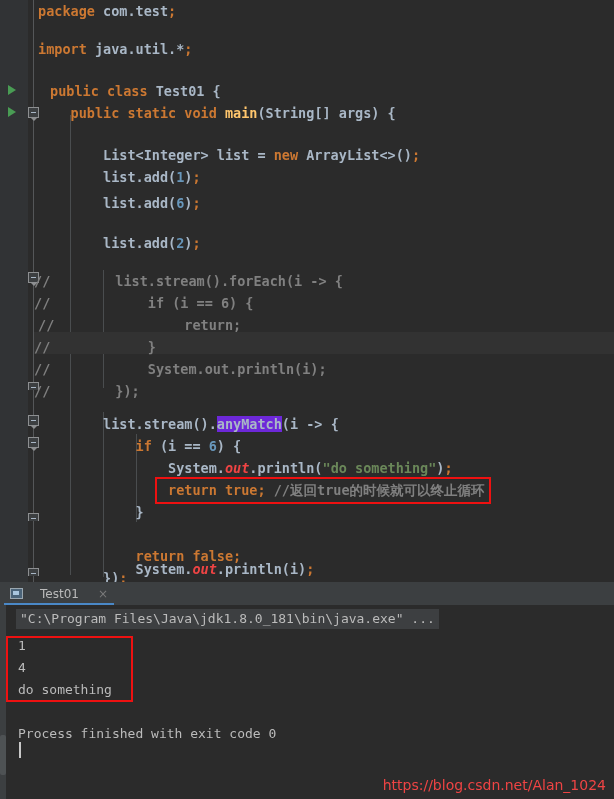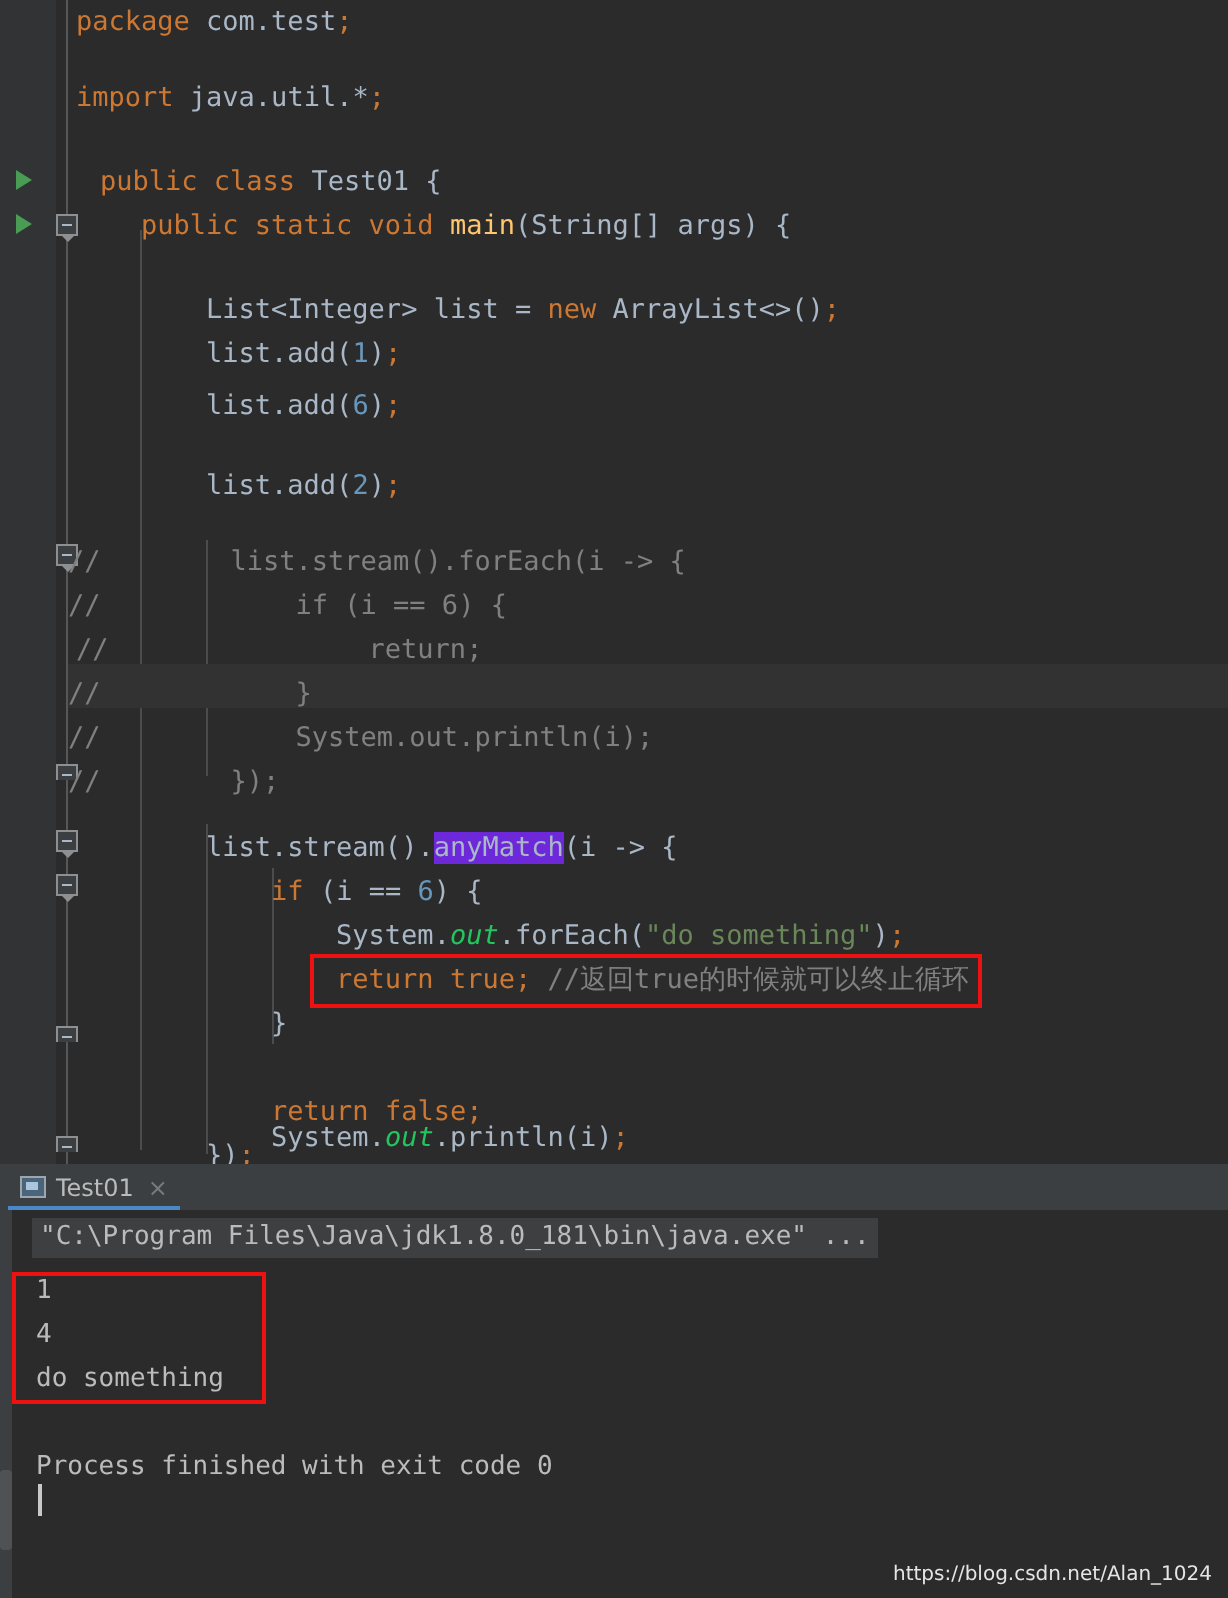--- a/index.html
+++ b/index.html
@@ -38,21 +38,21 @@
   }
   .indent-guide {
     position: absolute;
     width: 1px;
     background: #4a4d4f;
   }
 
   .code-area {
     position: absolute;
     left: 0; top: 0;
-    width: 614px; height: 712px;
+    width: 614px; height: 712px; font-weight: bold;
   }
   .line {
     position: absolute;
     left: 0;
     height: 22px;
     line-height: 22px;
     font-size: 13.5px;
     white-space: pre;
     color: #a9b7c6;
   }
@@ -101,21 +101,21 @@
     height: 8px;
     border-bottom: none;
   }
 
   
   .kw   { color: #cc7832; }          
   .id   { color: #a9b7c6; }          
   .mth  { color: #ffc66d; }          
   .num  { color: #6897bb; }          
   .str  { color: #6a8759; }          
-  .fld  { color: #22c55e; font-style: italic; }  
+  .fld  { color: #ef4444; font-style: italic; }  
   .cmt  { color: #808080; }          
   .hl   { background: #6d28d9; }     
   .cn   { color: #808080; font-family: "DejaVu Sans", sans-serif; }
 
   
   .redbox {
     position: absolute;
     border: 2px solid #ee1111;
     box-sizing: border-box;
     pointer-events: none;
@@ -133,21 +133,21 @@
     left: 0; top: 0;
     width: 614px; height: 23px;
     background: #3c3f41;
   }
   .console-tab {
     position: absolute;
     left: 4px; top: 0;
     height: 23px;
     display: flex;
     align-items: center;
-    gap: 5px;
+    gap: 17px;
     padding: 0 6px;
     color: #bbbbbb;
     font-family: "DejaVu Sans", "Liberation Sans", sans-serif;
     font-size: 12px;
   }
   .console-tab .underline {
     position: absolute;
     left: 0; bottom: 0;
     width: 100%; height: 2px;
     background: #4a88c7;
@@ -215,22 +215,22 @@
   }
   .console-caret {
     position: absolute;
     left: 13px; top: 137px;
     width: 2px; height: 16px;
     background: #c8c8c8;
   }
   .watermark {
     position: absolute;
     right: 8px; bottom: 6px;
-    color: #e5e5e5;
-    font-size: 10px;
+    color: #ef4444;
+    font-size: 14px;
     font-family: "DejaVu Sans", "Liberation Sans", sans-serif;
   }
 </style>
 </head>
 <body>
 
 <div id="editor">
 
   <div class="gutter-strip"></div>
   <div class="fold-rail"></div>
@@ -281,21 +281,21 @@
     <div class="line" style="top:336px;"><span class="txt" style="padding-left:34px;"><span class="cmt">//            }</span></span></div>
 
     <div class="line" style="top:358px;"><span class="txt" style="padding-left:34px;"><span class="cmt">//            System.out.println(i);</span></span></div>
 
     <div class="line" style="top:380px;"><span class="txt" style="padding-left:34px;"><span class="cmt">//        });</span></span></div>
 
     <div class="line" style="top:413px;"><span class="txt">        <span class="id">list.stream().</span><span class="id hl">anyMatch</span><span class="id">(i -&gt; {</span></span></div>
 
     <div class="line" style="top:435px;"><span class="txt">            <span class="kw">if</span><span class="id"> (i == </span><span class="num">6</span><span class="id">) {</span></span></div>
 
-    <div class="line" style="top:457px;"><span class="txt">                <span class="id">System.</span><span class="fld">out</span><span class="id">.forEach(</span><span class="str">"do something"</span><span class="id">)</span><span class="kw">;</span></span></div>
+    <div class="line" style="top:457px;"><span class="txt">                <span class="id">System.</span><span class="fld">out</span><span class="id">.println(</span><span class="str">"do something"</span><span class="id">)</span><span class="kw">;</span></span></div>
 
     <div class="line" style="top:479px;"><span class="txt">                <span class="kw">return true</span><span class="kw">;</span> <span class="cmt">//</span><span class="cn">返回</span><span class="cmt">true</span><span class="cn">的时候就可以终止循环</span></span></div>
 
     <div class="line" style="top:501px;"><span class="txt">            <span class="id">}</span></span></div>
 
     <div class="line" style="top:523px;margin-top:35px;"><span class="txt">            <span class="id">System.</span><span class="fld">out</span><span class="id">.println(i)</span><span class="kw">;</span></span></div>
 
     <div class="line" style="top:545px;"><span class="txt">            <span class="kw">return false</span><span class="kw">;</span></span></div>
 
     <div class="line" style="top:567px;"><span class="txt">        <span class="id">})</span><span class="kw">;</span></span></div>

